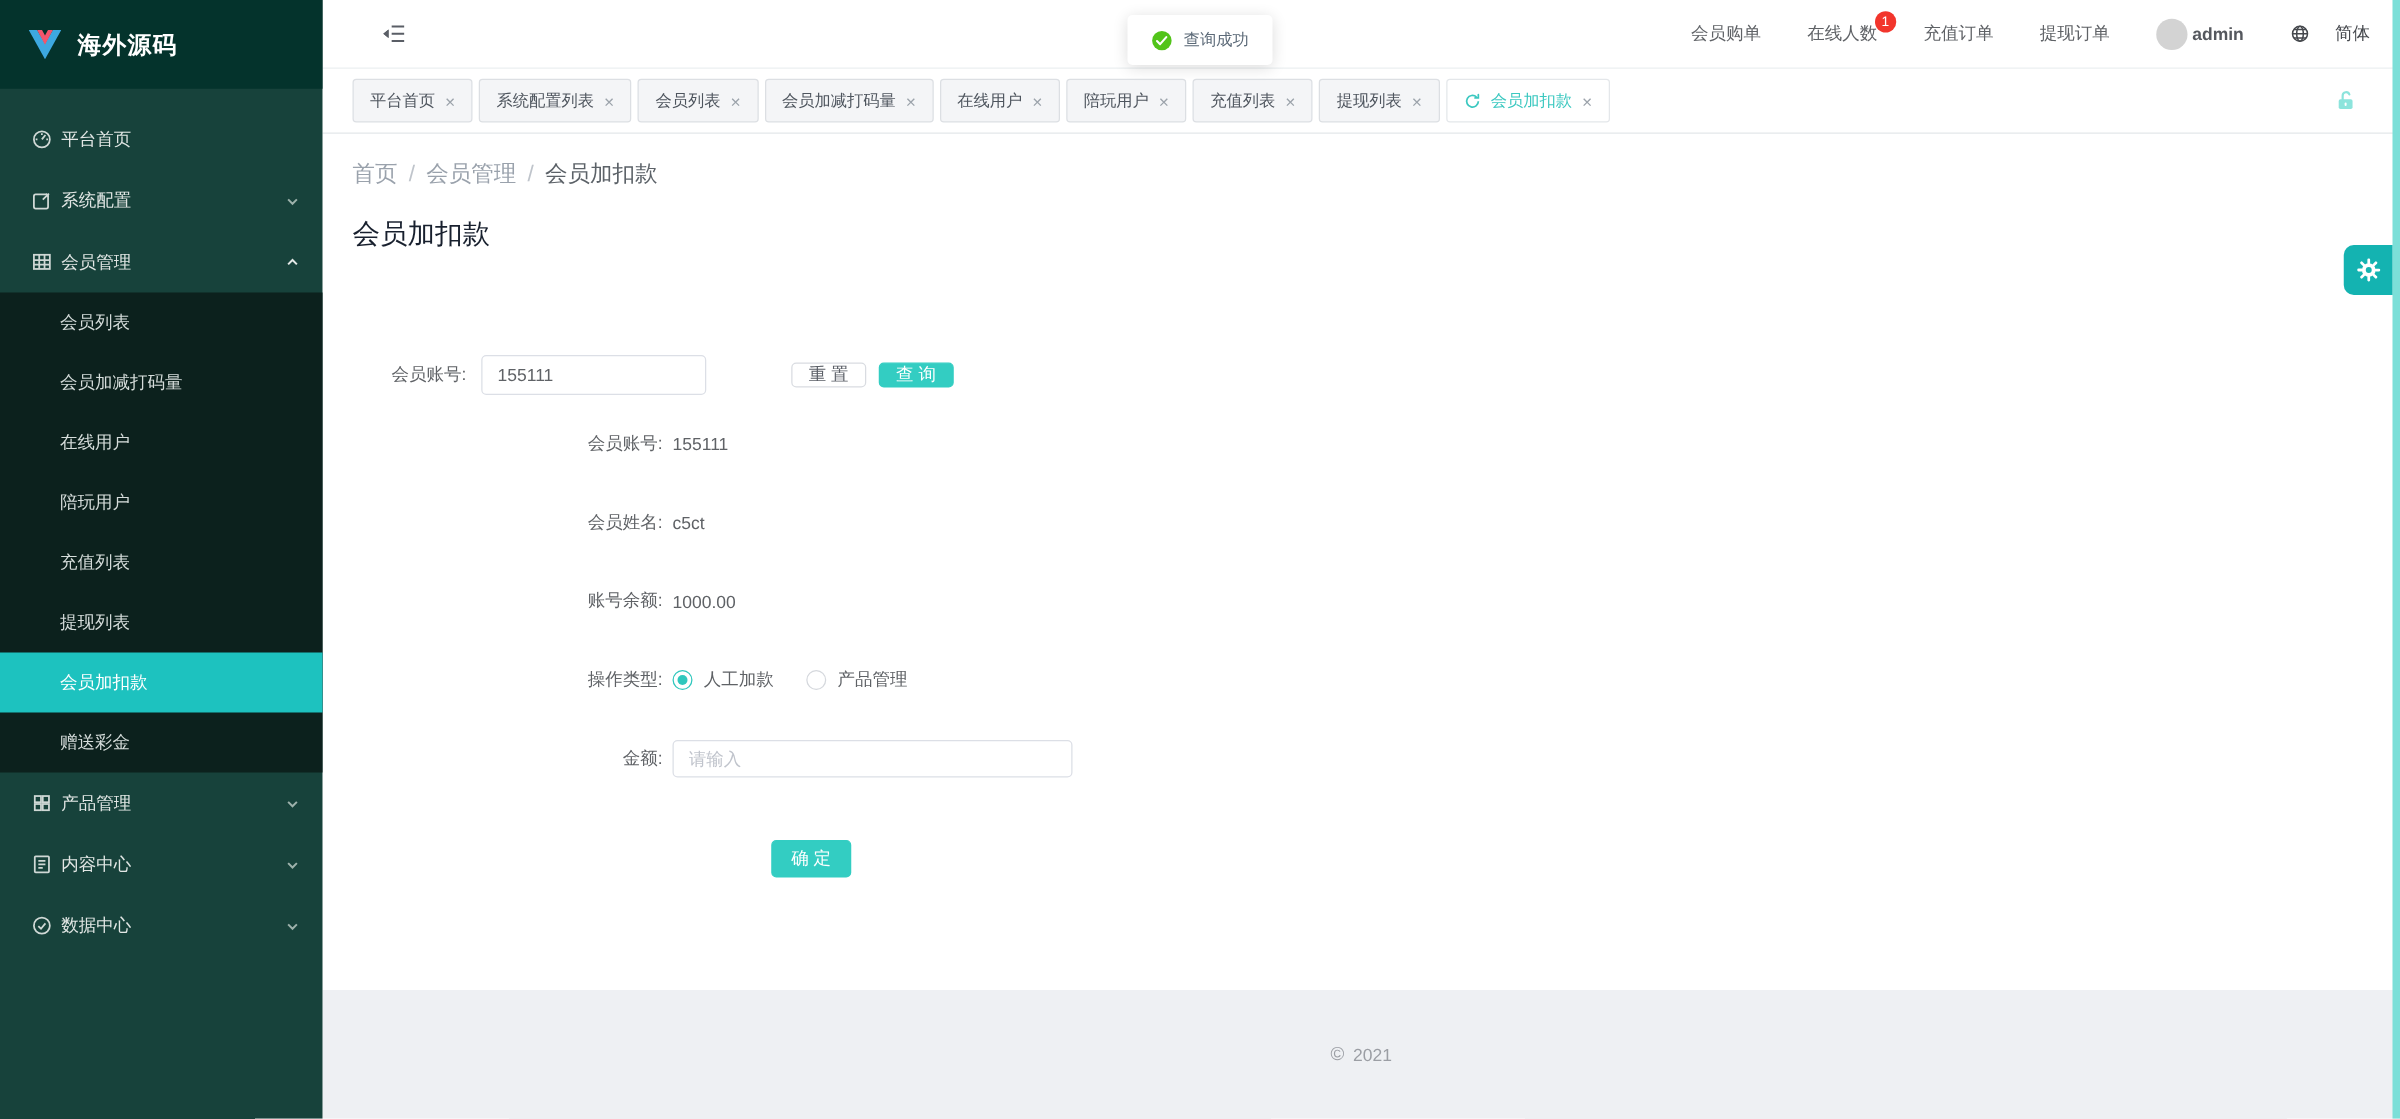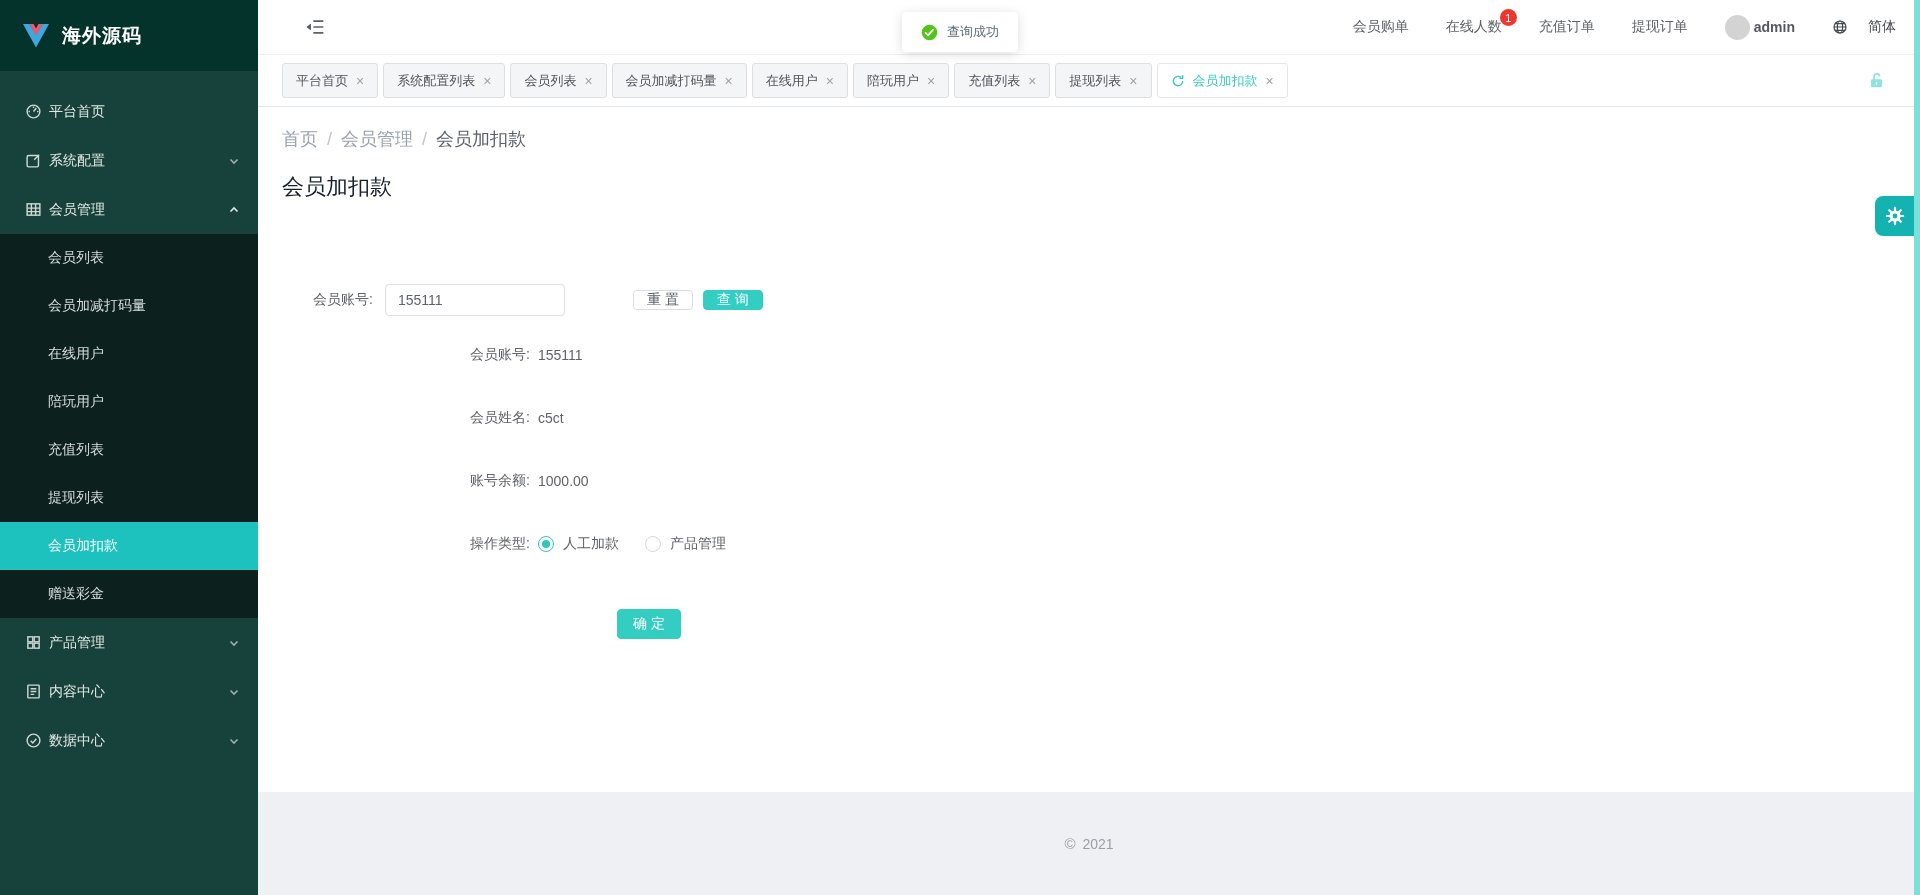--- a/index.html
+++ b/index.html
@@ -307,20 +307,24 @@
     </div>
 
     <div class="info-row">
       <span class="info-label">操作类型:</span>
       <span class="radio sel" style="margin-left:8px"></span>
       <span class="rlabel">人工加款</span>
       <span class="radio unsel radio2"></span>
       <span class="rlabel">产品管理</span>
     </div>
 
+    <div class="info-row">
+      <span class="info-label">金额:</span>
+      <input class="inp amount-inp" type="text" placeholder="请输入" style="">
+    </div>
 
     <div class="submit-row">
       <button class="btn btn-primary btn-submit">确 定</button>
     </div>
   </div>
 </main>
 
 <footer class="footer">
   <span class="cpy">©</span>
   <span>2021</span>

